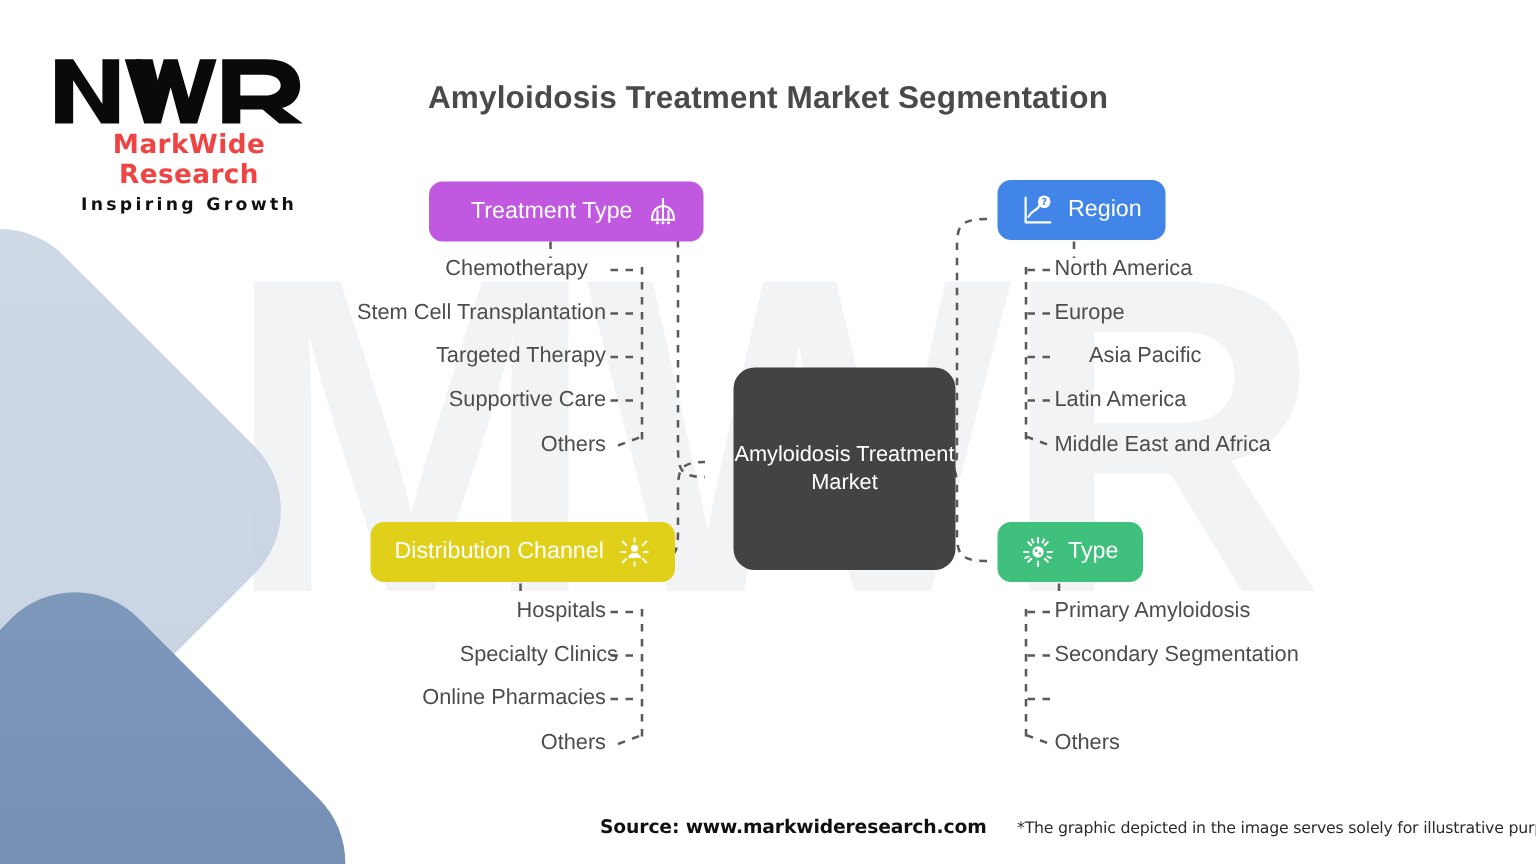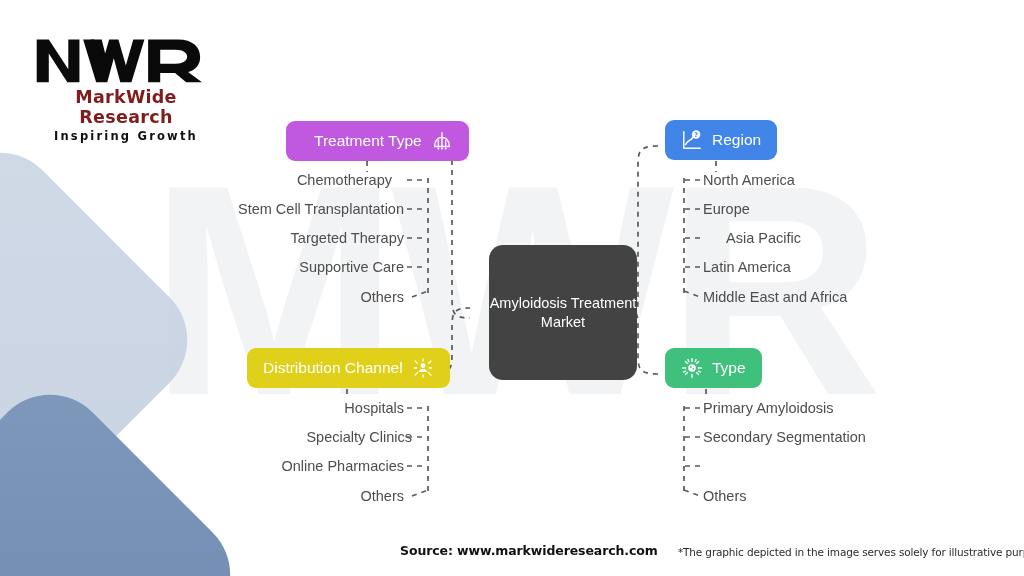--- a/index.html
+++ b/index.html
@@ -25,21 +25,21 @@
   .corner-dark{
     left:-95px;top:430px;width:290px;height:290px;
     background:linear-gradient(135deg,#7f99bd 0%,#6c86ad 100%);
     transform:rotate(45deg);
   }
 
   
   .logo{position:absolute;left:26px;top:34px;width:200px;text-align:center;}
   .logo-mark{height:52px;display:block;margin:0 auto;}
   .logo-name{
-    font-size:17.5px;font-weight:bold;color:#7f1d1d;letter-spacing:.3px;
+    font-size:17.5px;font-weight:bold;color:#ef4444;letter-spacing:.3px;
     margin-top:1px;font-family:"DejaVu Sans", sans-serif;
   }
   .logo-tag{
     font-size:11.5px;font-weight:bold;color:#111;letter-spacing:2.2px;
     margin-top:2px;font-family:"DejaVu Sans", sans-serif;
   }
 
   
   .page-title{
     position:absolute;left:0;top:54px;width:1024px;text-align:center;
@@ -106,20 +106,21 @@
         <path d="M4 52 L4 6 L17 6 L38 38 L38 6 L50 6 L50 52 L37 52 L17 21 L17 52 Z"></path>
         <path d="M54 6 L66 6 L74 34 L82 6 L92 6 L100 34 L108 6 L120 6 L106 52 L94 52 L87 26 L80 52 L68 52 Z"></path>
         <path d="M62 6 L74 6 L79 26 L71 48 Z"></path>
         <path d="M124 6 L156 6 C172 6 180 14 180 25 C180 33 175 39 167 41 L182 52 L165 52 L153 42 L137 42 L137 52 L124 52 Z M137 17 L137 32 L154 32 C161 32 166 29 166 24.5 C166 20 161 17 154 17 Z"></path>
       </g>
     </svg>
     <div class="logo-name">MarkWide Research</div>
     <div class="logo-tag">Inspiring Growth</div>
   </div>
 
+  <div class="page-title">Amyloidosis Treatment Market Segmentation</div>
 
   <svg id="wires" viewBox="0 0 1024 576" xmlns="http://www.w3.org/2000/svg">
     <g fill="none" stroke="#5a5a5a" stroke-width="1.7" stroke-dasharray="5 5" stroke-linecap="butt">
 
       <path d="M367 161 L367 172"></path>
       <path d="M430 146 C452 146 452 152 452 168 L452 295 C452 312 452 318 470 318"></path>
       <path d="M428 178 L428 296"></path>
       <path d="M407 180 L427 180"></path>
       <path d="M407 209 L427 209"></path>
       <path d="M407 238 L427 238"></path>

